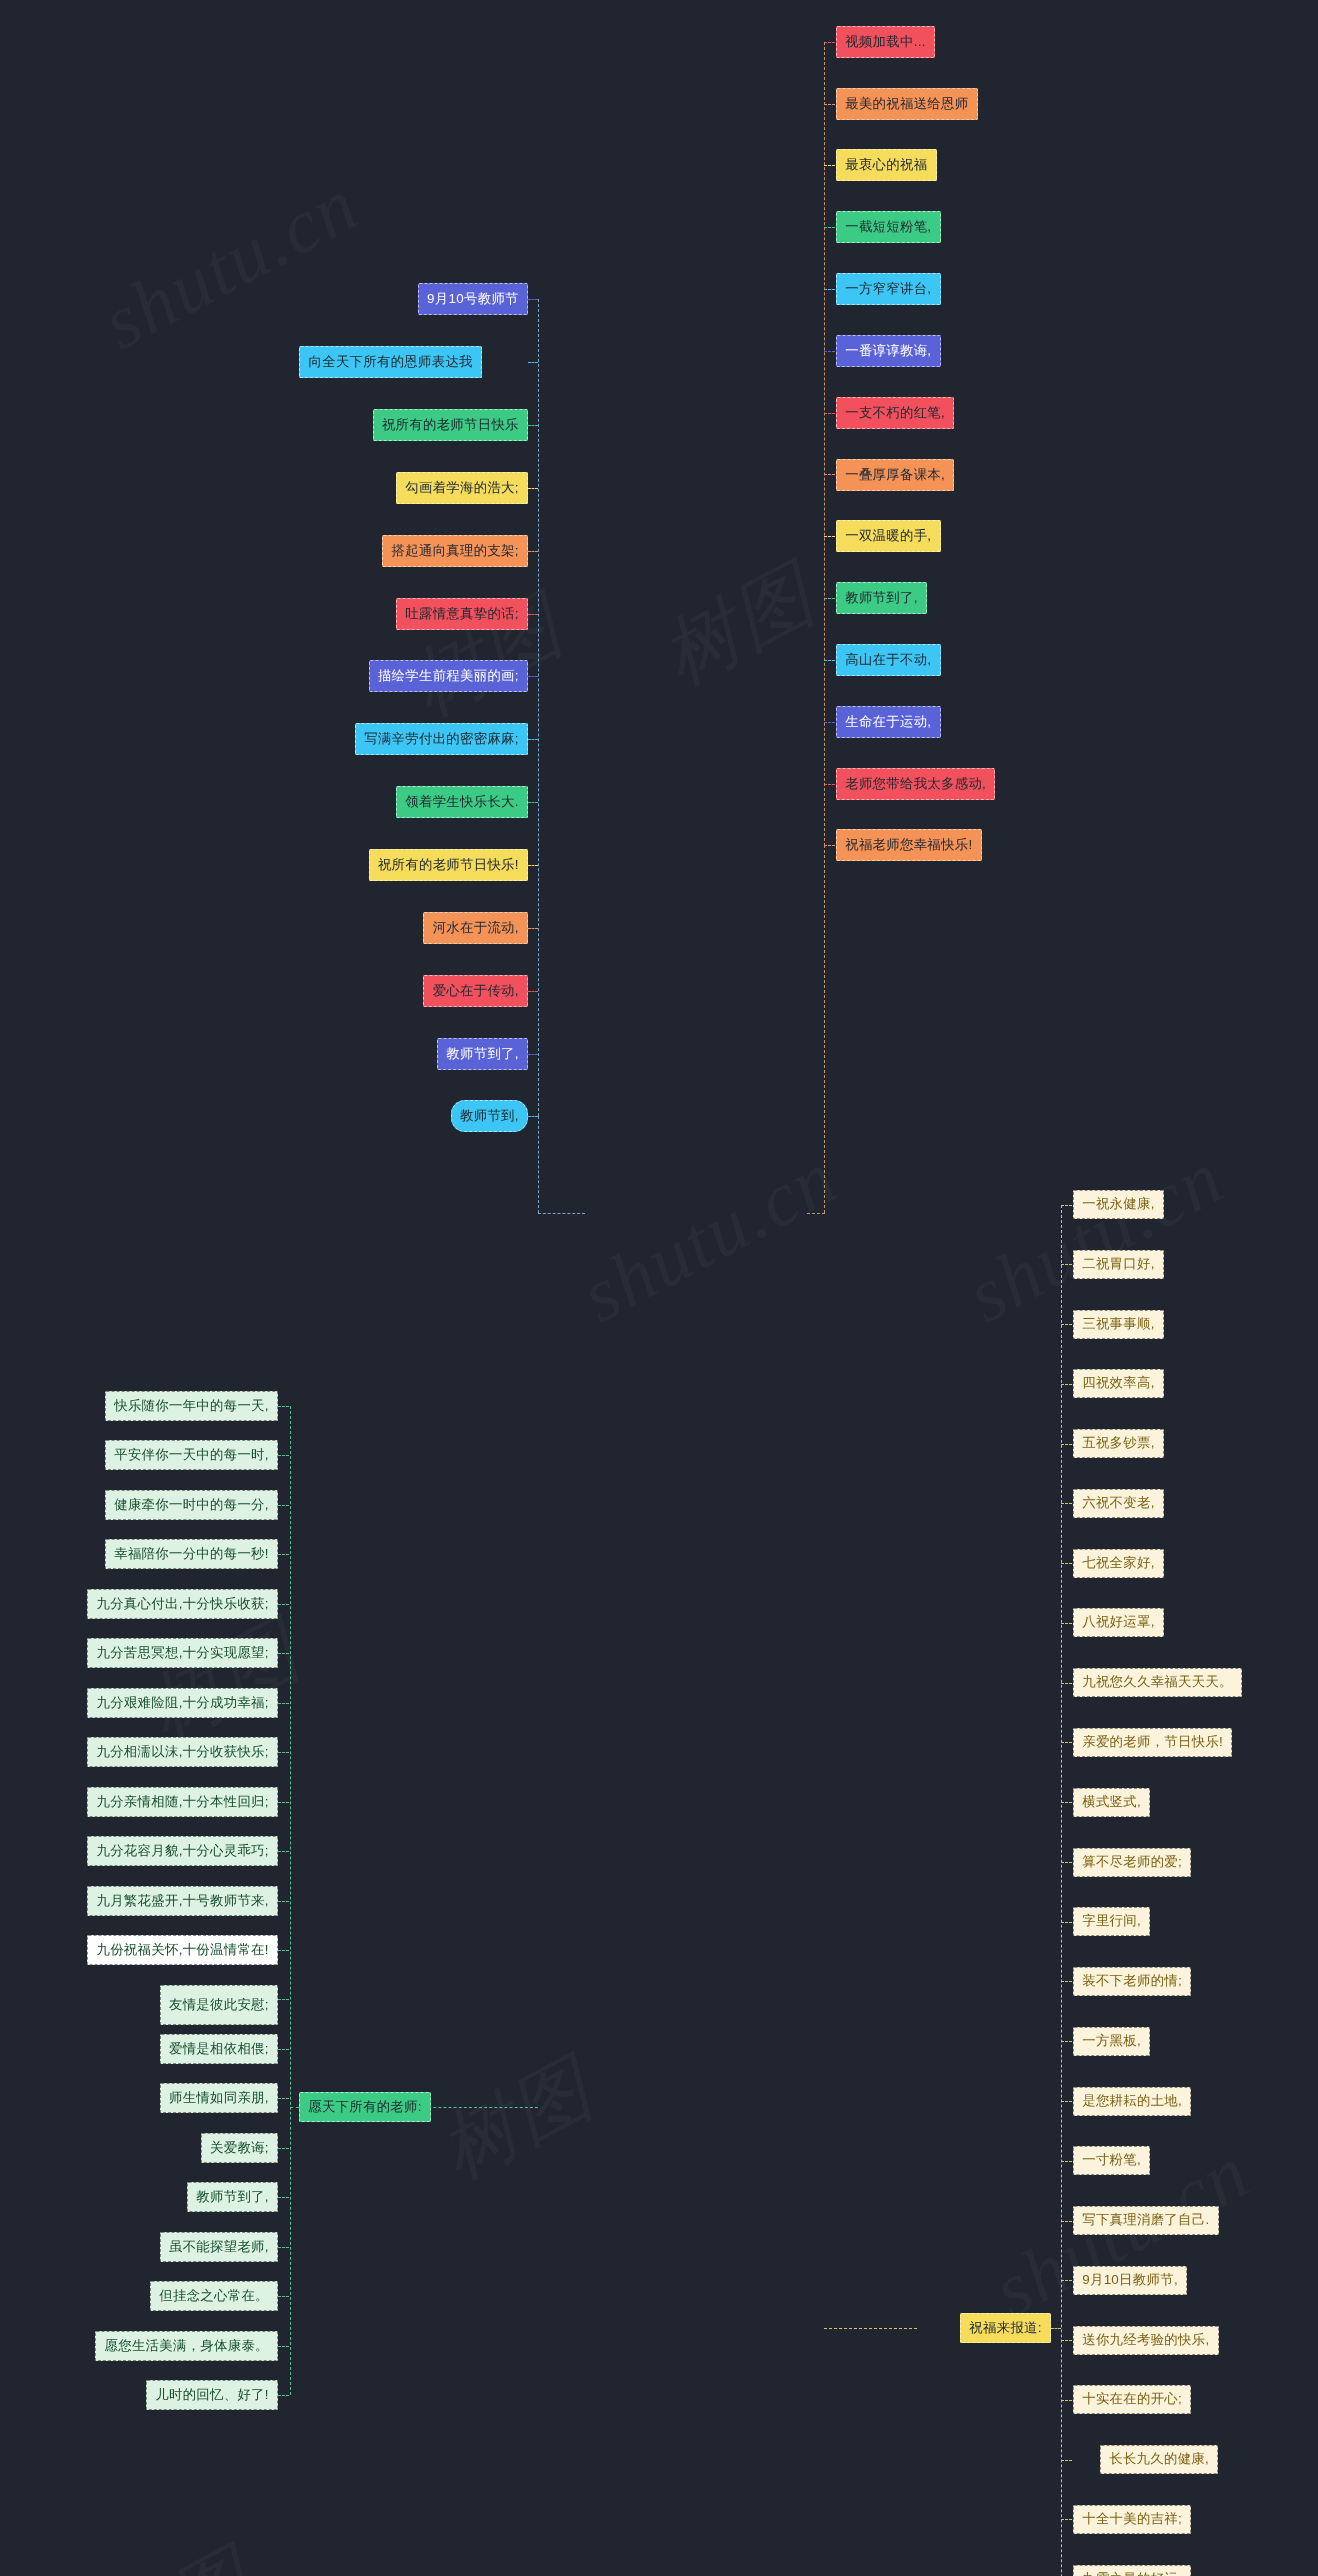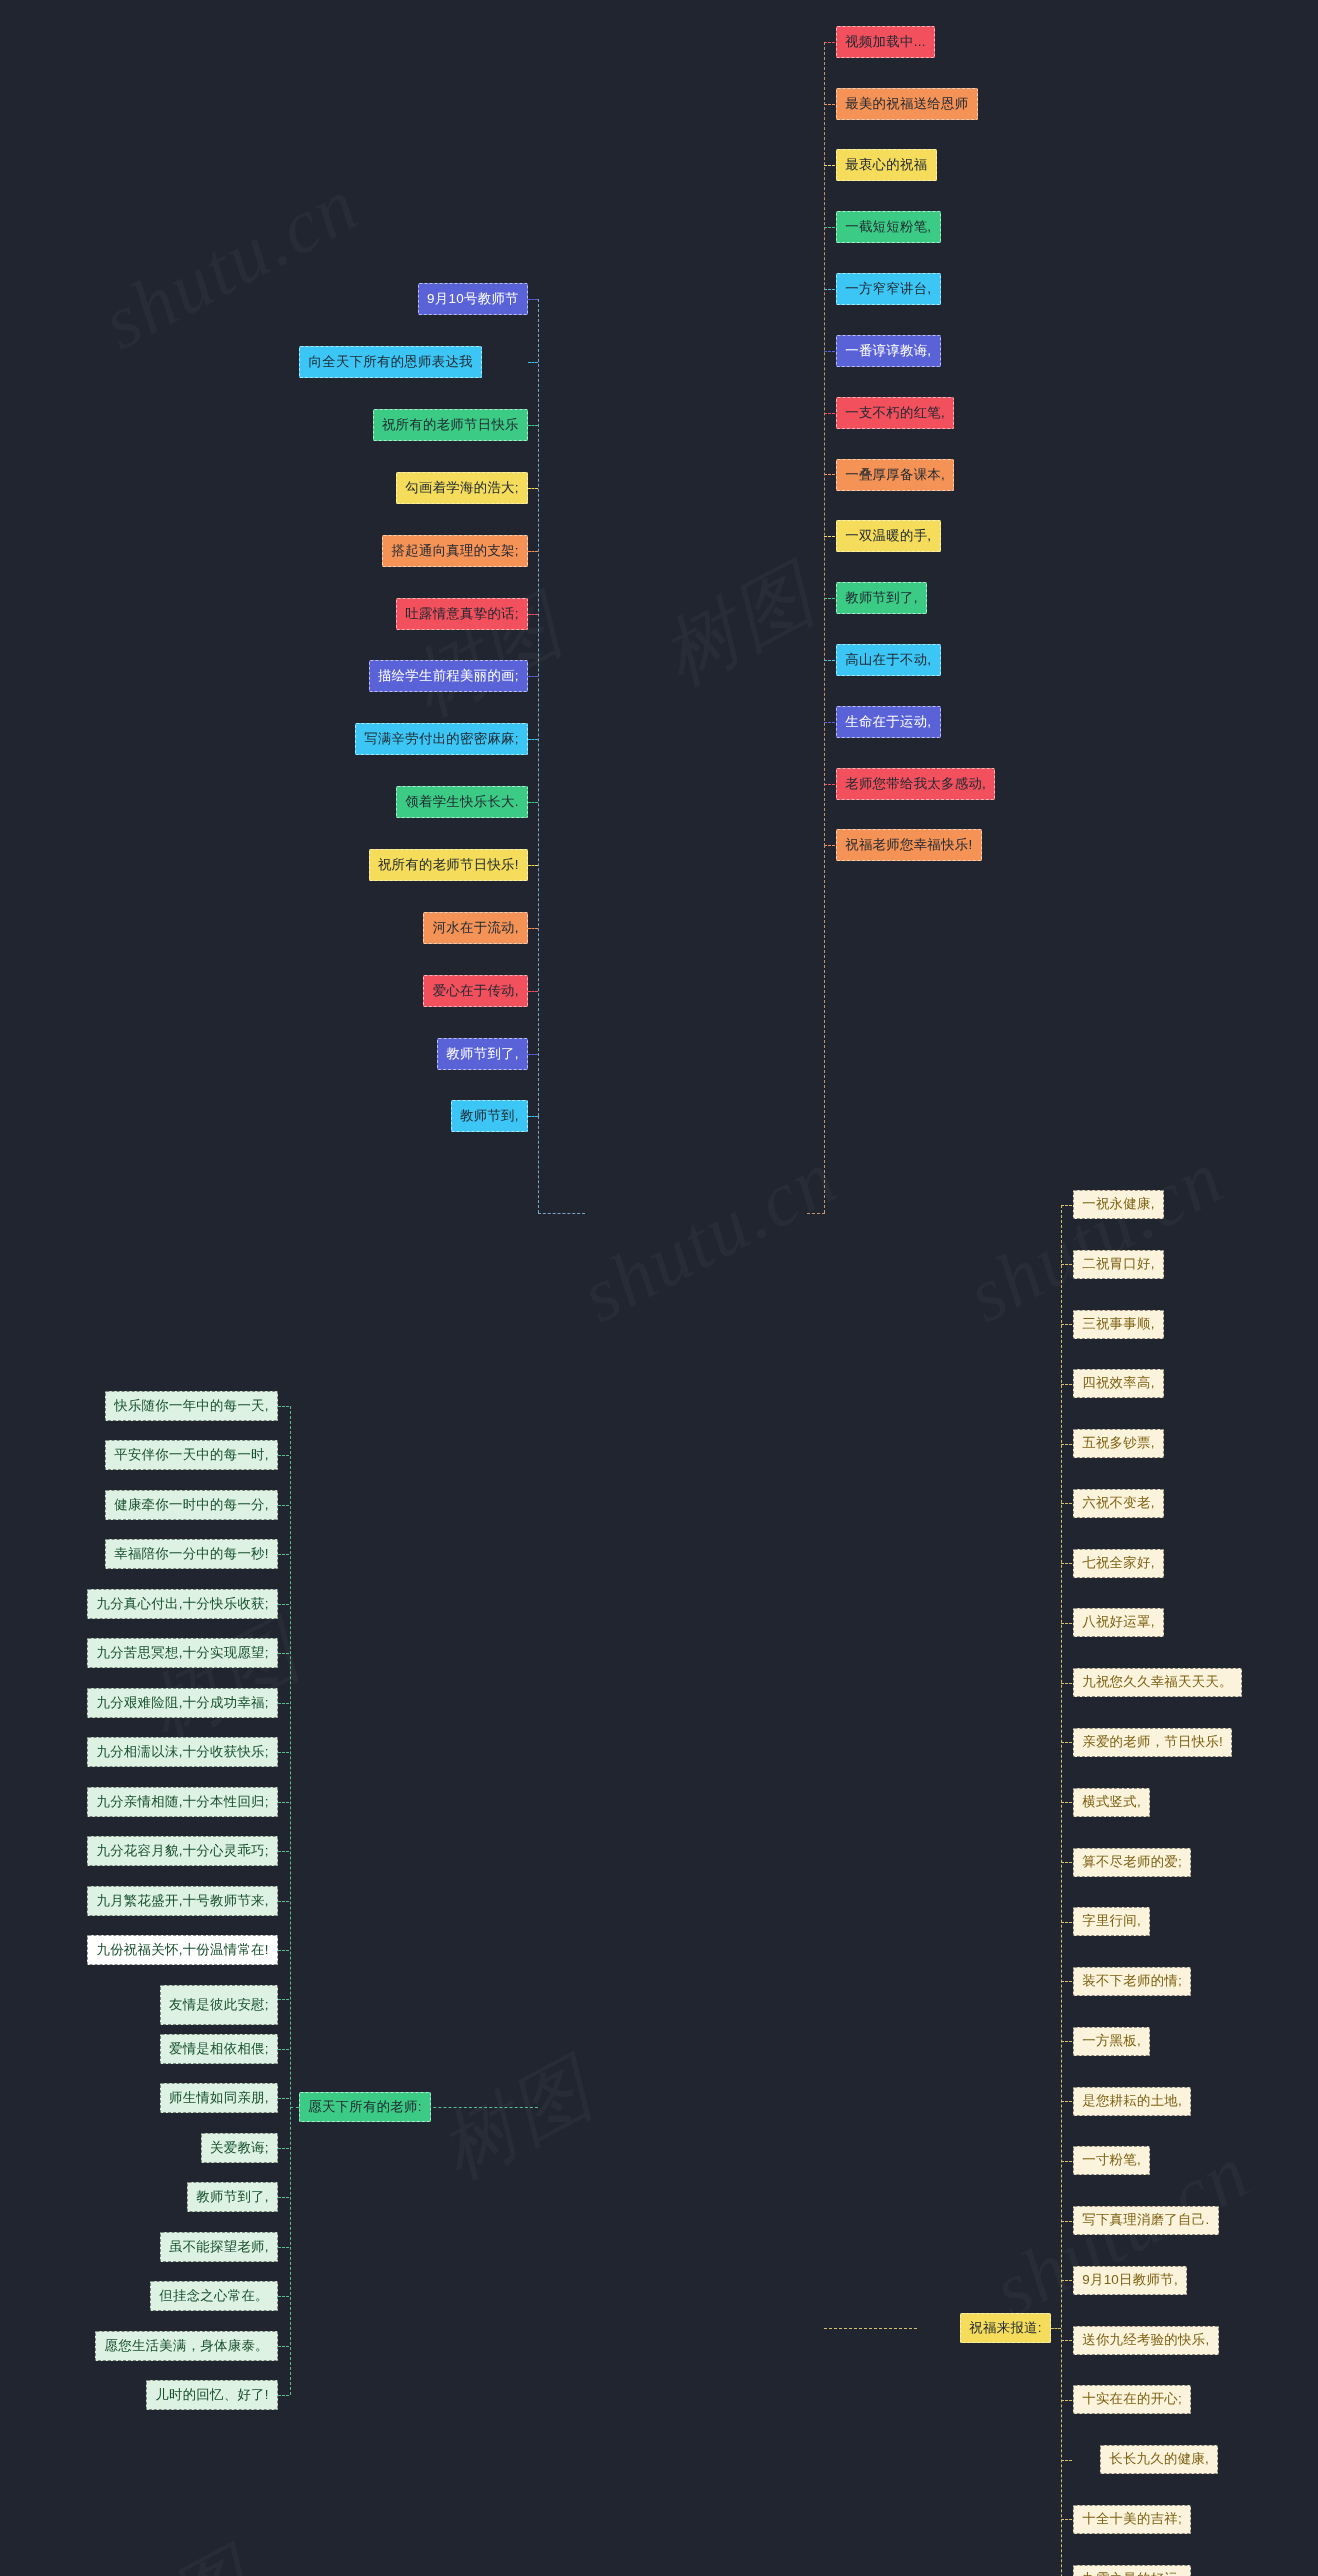--- a/index.html
+++ b/index.html
@@ -104,21 +104,21 @@
     </div>
     <div class="hline" style="left: 528px; top: 928px; width: 10.3px; border-top-color: rgb(245, 146, 86);"></div>
     <div class="node dark-txt" style="background: rgb(242, 80, 93); border-color: rgba(255, 255, 255, 0.6); height: 32px; top: 975px; right: 791px;">
       <span>爱心在于传动,</span>
     </div>
     <div class="hline" style="left: 528px; top: 991px; width: 10.3px; border-top-color: rgb(242, 80, 93);"></div>
     <div class="node light-txt" style="background: rgb(90, 98, 216); border-color: rgba(255, 255, 255, 0.6); height: 32px; top: 1038px; right: 791px;">
       <span>教师节到了,</span>
     </div>
     <div class="hline" style="left: 528px; top: 1054px; width: 10.3px; border-top-color: rgb(90, 98, 216);"></div>
-    <div class="node dark-txt" style="background: rgb(60, 198, 245); border-color: rgba(255, 255, 255, 0.6); height: 32px; top: 1100px; right: 791px;">
+    <div class="node dark-txt" style="background: rgb(60, 198, 245); border-color: rgba(255, 255, 255, 0.6); height: 32px; top: 1100px; right: 791px; border-radius: 14px;">
       <span>教师节到,</span>
     </div>
     <div class="hline" style="left: 528px; top: 1116px; width: 10.3px; border-top-color: rgb(60, 198, 245);"></div>
     <div class="vline" style="left: 538px; top: 299px; height: 817px; border-left-color: rgb(122, 167, 199);"></div>
     <div class="hline" style="left: 538px; top: 1213px; width: 47px; border-top-color: rgb(122, 167, 199);"></div>
     <div class="vline" style="left: 538px; top: 1116px; height: 97px; border-left-color: rgb(122, 167, 199);"></div>
     <div class="node green-txt" style="background: rgb(221, 242, 227); border-color: rgba(0, 0, 0, 0.45); height: 30px; top: 1391px; right: 1041px;">
       <span>快乐随你一年中的每一天,</span>
     </div>
     <div class="hline" style="left: 278px; top: 1406px; width: 11.3px; border-top-color: rgb(87, 192, 138);"></div>

